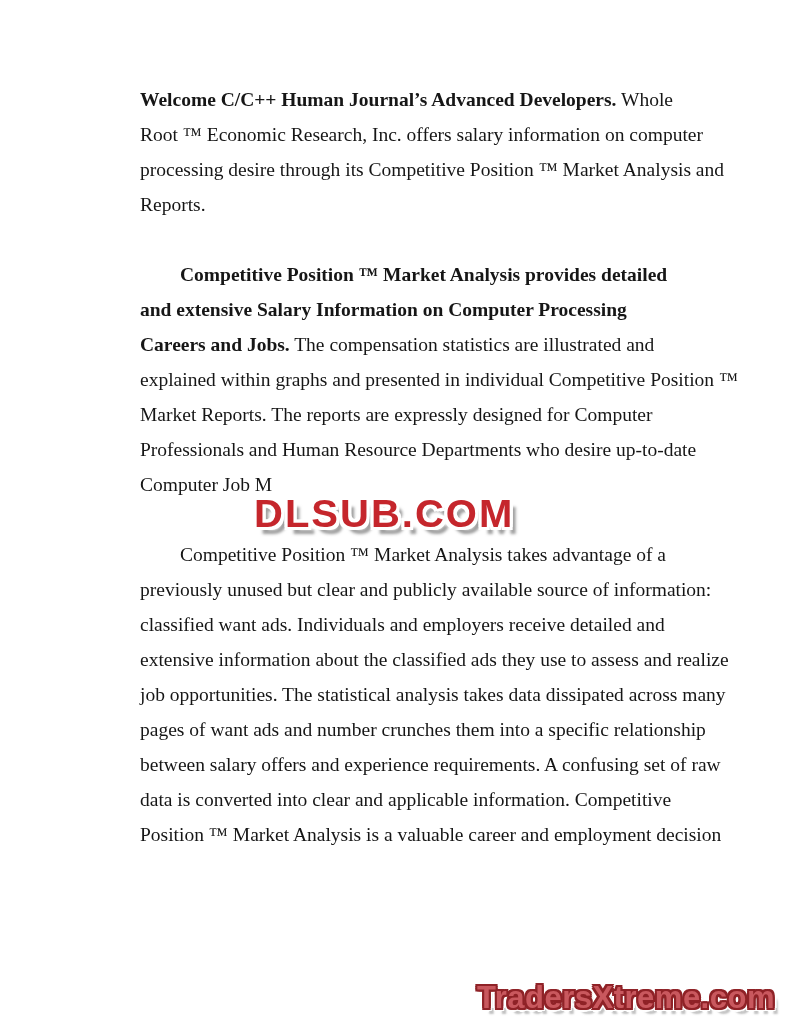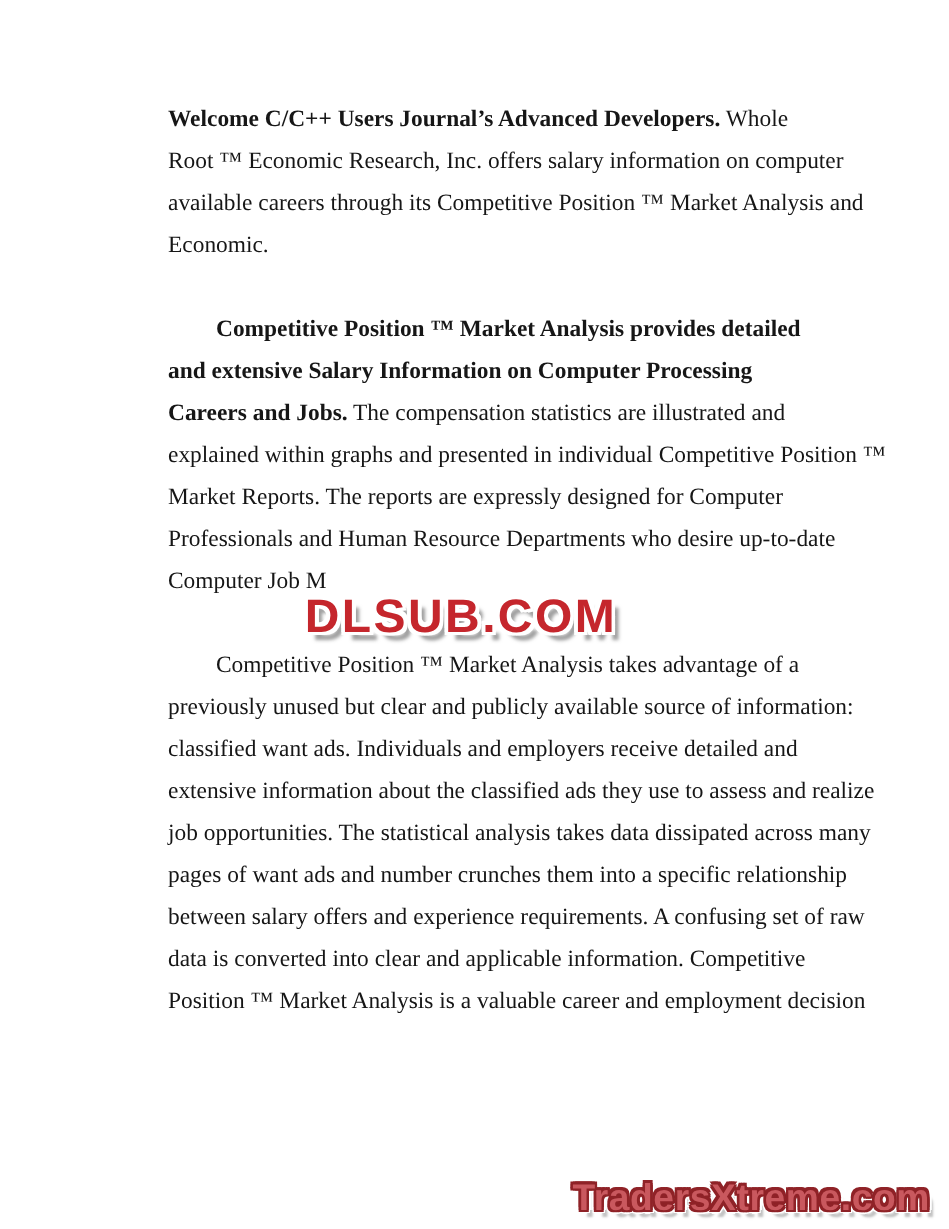--- a/index.html
+++ b/index.html
@@ -80,24 +80,24 @@
     text-align:right;
   }
 </style>
 </head>
 <body>
 
 <div class="page">
 
   <div class="doc">
       <div class="para">
-        <div class="line"><span class="seg-b">Welcome C/C++ Users Journal’s Advanced Developers.</span><span class="seg"> Whole</span></div>
+        <div class="line"><span class="seg-b">Welcome C/C++ Human Journal’s Advanced Developers.</span><span class="seg"> Whole</span></div>
         <div class="line"><span class="seg">Root ™ Economic Research, Inc. offers salary information on computer</span></div>
-        <div class="line"><span class="seg">available careers through its Competitive Position ™ Market Analysis and</span></div>
-        <div class="line"><span class="seg">Economic.</span></div>
+        <div class="line"><span class="seg">processing desire through its Competitive Position ™ Market Analysis and</span></div>
+        <div class="line"><span class="seg">Reports.</span></div>
       </div>
       <div class="para indent">
         <div class="line"><span class="seg-b">Competitive Position ™ Market Analysis provides detailed</span></div>
         <div class="line"><span class="seg-b">and extensive Salary Information on Computer Processing</span></div>
         <div class="line"><span class="seg-b">Careers and Jobs.</span><span class="seg"> The compensation statistics are illustrated and</span></div>
         <div class="line"><span class="seg">explained within graphs and presented in individual Competitive Position ™</span></div>
         <div class="line"><span class="seg">Market Reports. The reports are expressly designed for Computer</span></div>
         <div class="line"><span class="seg">Professionals and Human Resource Departments who desire up-to-date</span></div>
         <div class="line"><span class="seg">Computer Job M</span></div>
       </div>

